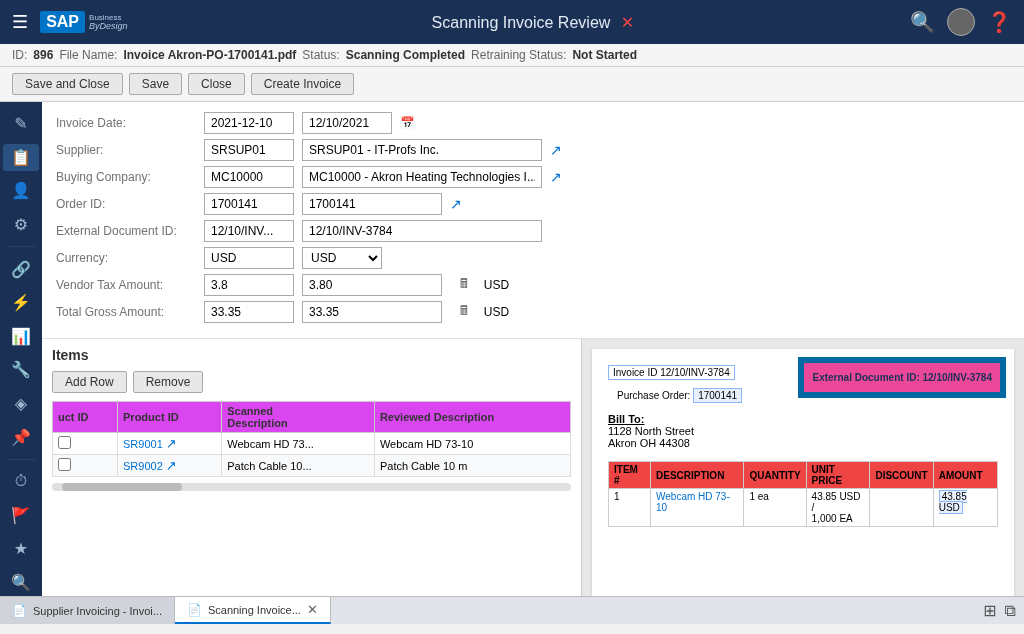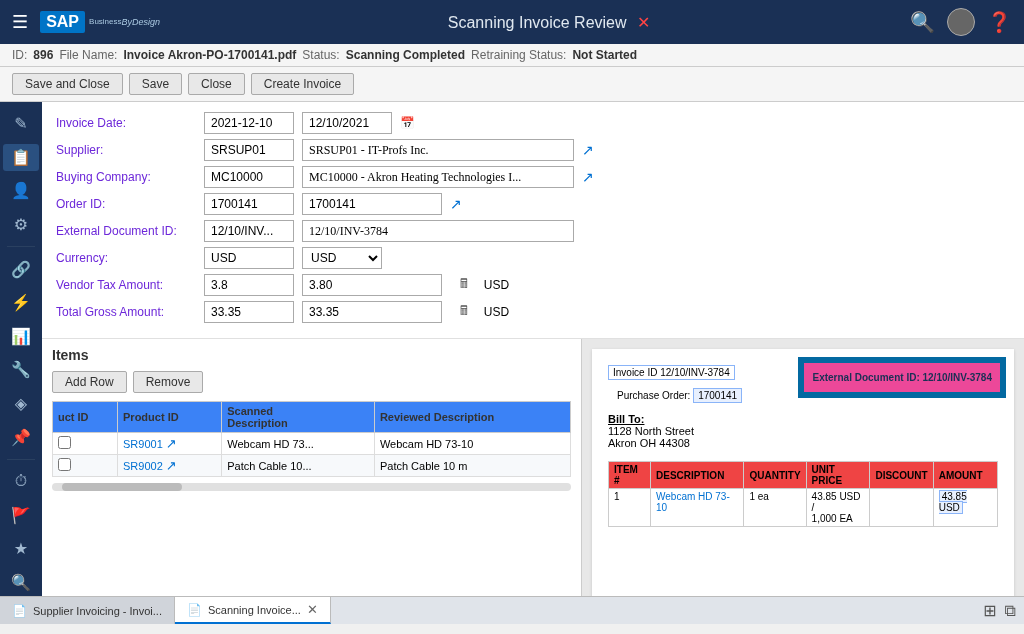--- a/index.html
+++ b/index.html
@@ -114,34 +114,34 @@
       border-bottom: 1px solid #e0e0e0;
     }
     .form-row {
       display: flex;
       align-items: center;
       margin-bottom: 5px;
       gap: 8px;
     }
     .form-label {
       width: 140px;
-      color: #6d28d9;
+      color: #737373;
       font-size: 12px;
       flex-shrink: 0;
     }
     .form-input {
       border: 1px solid #aaa;
       padding: 2px 6px;
       font-size: 12px;
       height: 22px;
       background: #fff;
     }
     .form-input-sm { width: 90px; }
     .form-input-md { width: 140px; }
-    .form-input-lg { width: 272px; font-family: Liberation Serif, serif; }
+    .form-input-lg { width: 240px; }
     .form-link-icon { color: #0070d2; font-size: 14px; cursor: pointer; }
     .currency-select {
       border: 1px solid #aaa;
       padding: 2px 4px;
       font-size: 12px;
       height: 22px;
       background: #fff;
       width: 80px;
     }
     .calc-icon { font-size: 13px; color: #555; cursor: pointer; margin-left: 2px; }
@@ -168,21 +168,21 @@
     .items-toolbar { display: flex; gap: 6px; margin-bottom: 8px; }
 
     
     .items-table {
       width: 100%;
       border-collapse: collapse;
       font-size: 11px;
       overflow-x: auto;
     }
     .items-table th {
-      background: #3b82f6;
+      background: #d946ef;
       border: 1px solid #ccc;
       padding: 3px 5px;
       text-align: left;
       font-weight: 600;
       color: #333;
       white-space: nowrap;
     }
     .items-table td {
       border: 1px solid #ddd;
       padding: 3px 5px;
@@ -274,21 +274,21 @@
     }
     .tab-item.active { background: #fff; border-bottom: 2px solid #0070d2; }
     .tab-close { color: #666; font-size: 13px; cursor: pointer; }
     .tab-icon { font-size: 12px; color: #0070d2; }
     .bottom-bar-icons { margin-left: auto; display: flex; align-items: center; padding: 0 8px; gap: 8px; }
     .bottom-icon { font-size: 16px; color: #555; cursor: pointer; }
 
     
     .sap-by-design {
       display: flex;
-      flex-direction: row;
+      flex-direction: column;
       line-height: 1;
       margin-right: 8px;
     }
     .sap-by { font-size: 8px; color: #aac8e0; }
     .sap-design-text { font-size: 9px; font-style: italic; color: #aac8e0; }
   </style>
 </head>
 <body>
 
 <div class="top-bar">

